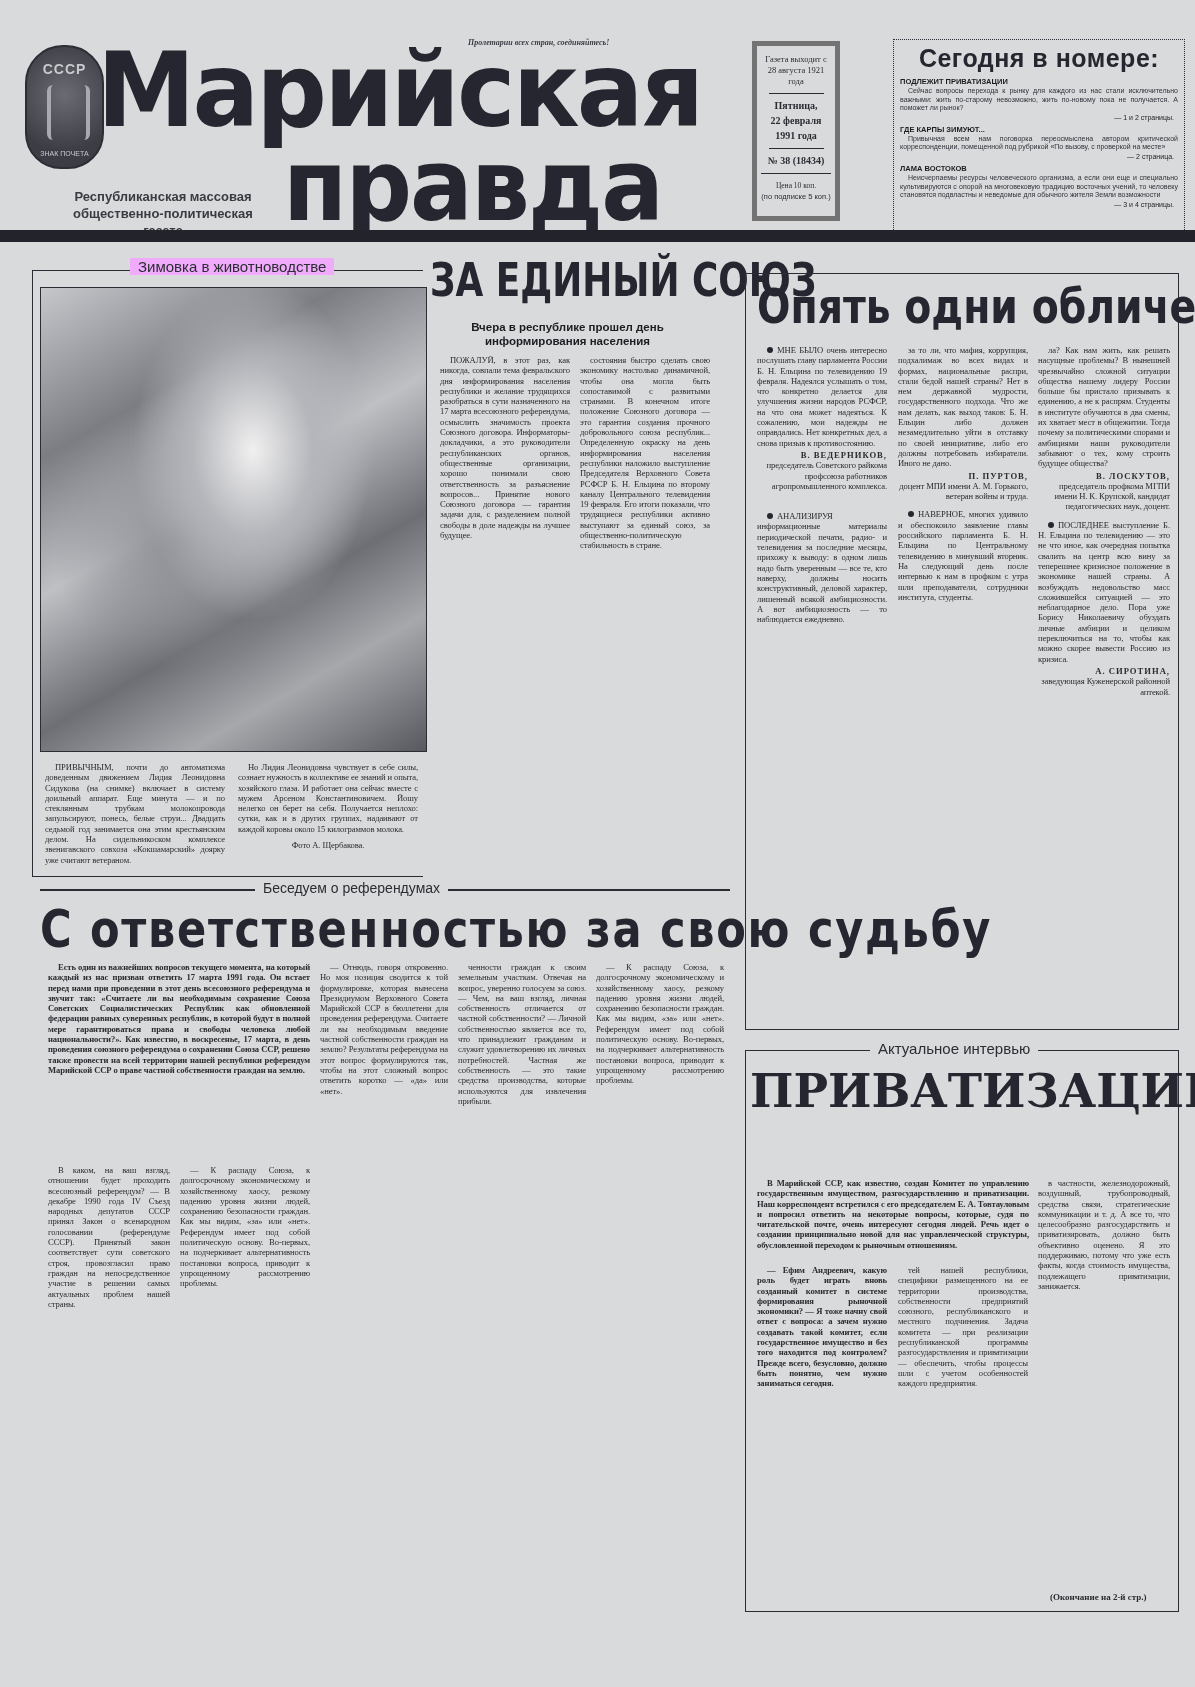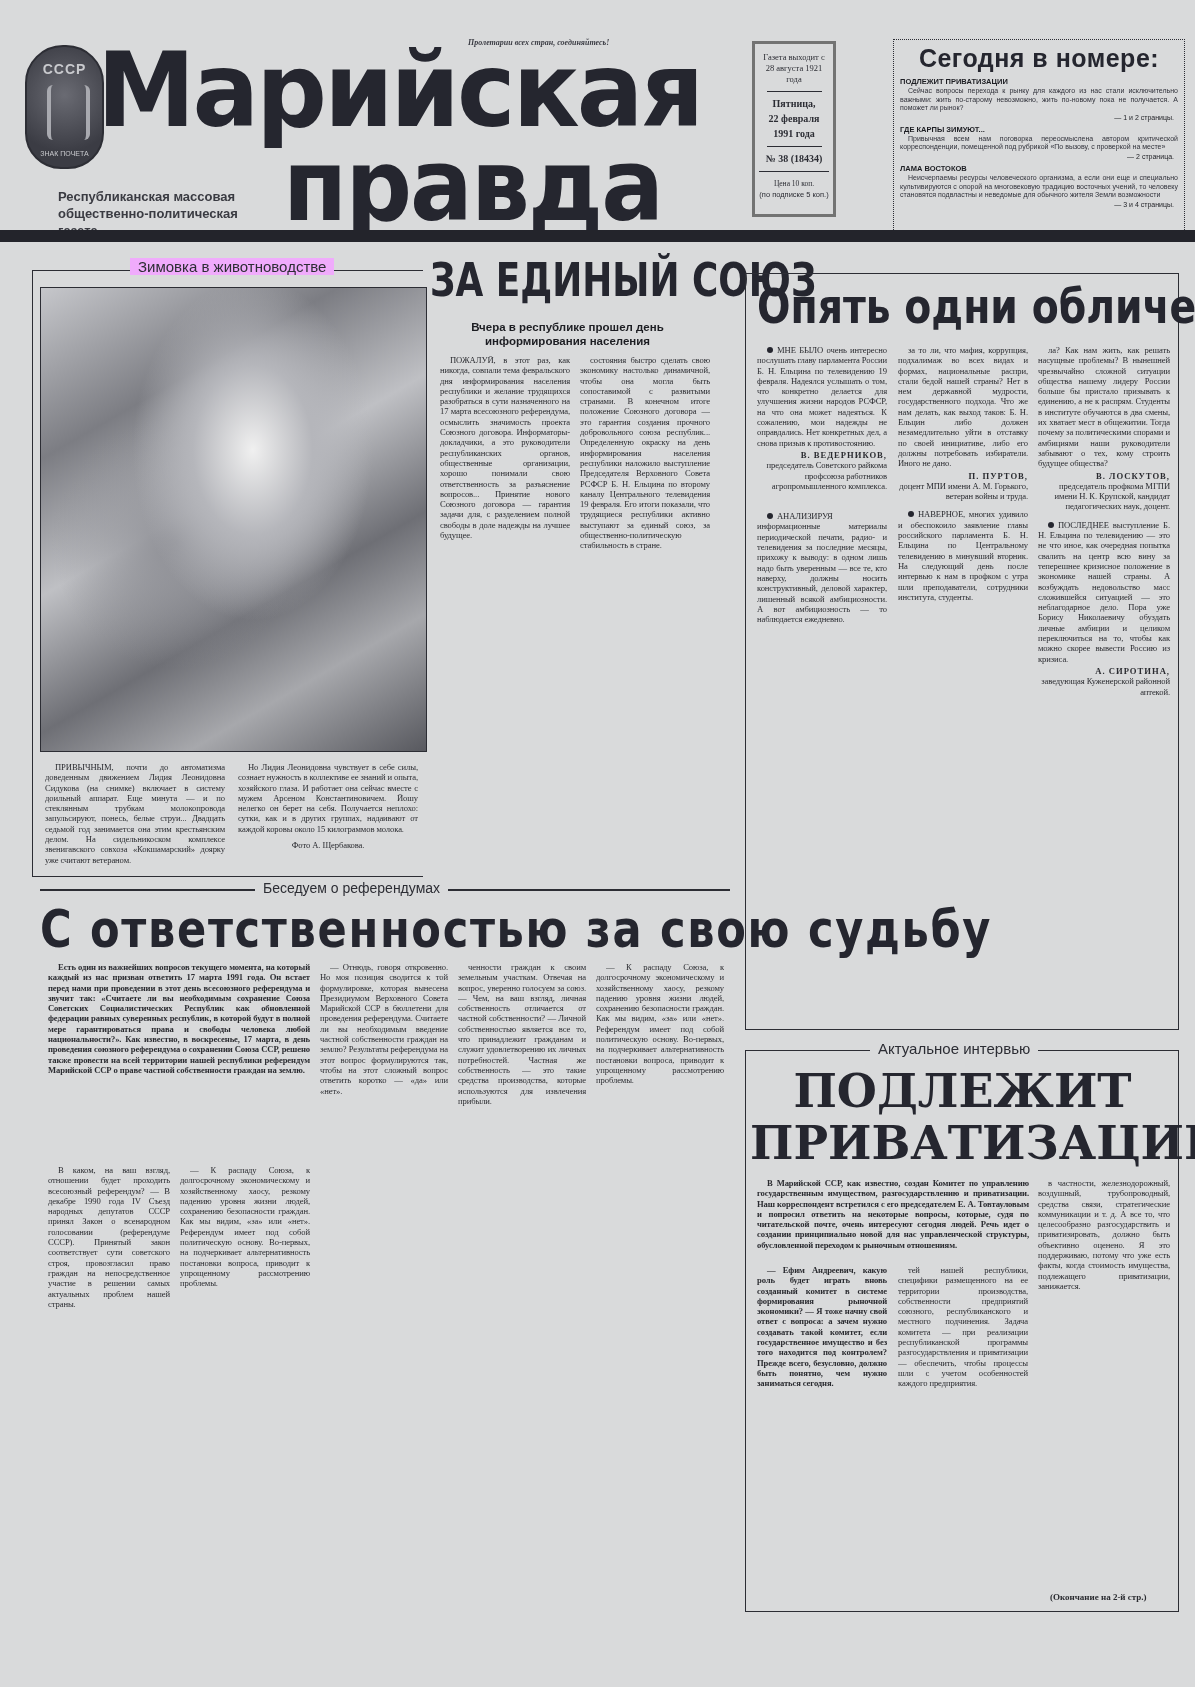--- a/index.html
+++ b/index.html
@@ -8,22 +8,22 @@
   .col-text{font-family:"Liberation Serif",serif;font-size:8.6px;line-height:10.3px;text-align:justify;color:#2a2b30;letter-spacing:-0.1px;}
   .col-text p{margin:0 0 2px 0;text-indent:10px;}
   
   .emblem{left:25px;top:45px;width:75px;height:120px;border-radius:38px 38px 36px 36px;background:radial-gradient(circle at 50% 40%,#6a6b73,#3b3c44 70%);border:2px solid #2d2e35;}
   .emblem-text{position:absolute;left:0;right:0;top:14px;text-align:center;color:#c9cace;font-family:"Liberation Sans",sans-serif;font-weight:bold;font-size:14px;letter-spacing:1px;}
   .emblem-sub{position:absolute;left:0;right:0;bottom:10px;text-align:center;color:#c9cace;font-family:"Liberation Sans",sans-serif;font-size:7px;}
   .emblem-figs{position:absolute;left:20px;top:38px;width:35px;height:55px;border-left:4px solid #a9aab0;border-right:4px solid #a9aab0;border-radius:6px;}
   .title1{left:97px;top:40px;font-family:"DejaVu Sans",sans-serif;font-weight:bold;font-size:104px;line-height:100px;letter-spacing:-3px;color:#25262f;transform:scaleX(0.95);transform-origin:left top;}
   .title2{left:283px;top:140px;font-family:"DejaVu Sans",sans-serif;font-weight:bold;font-size:100px;line-height:92px;letter-spacing:-2px;color:#25262f;transform:scaleX(0.93);transform-origin:left top;}
   .slogan{left:468px;top:38px;font-style:italic;font-size:8px;font-weight:bold;color:#3c3d45;}
-  .subtitle{left:58px;top:188px;width:210px;text-align:left;font-family:"Liberation Sans",sans-serif;font-size:13px;line-height:17px;font-weight:bold;color:#3a3b42;}
-  .infobox{left:752px;top:41px;width:78px;height:170px;border:3px solid #737373;font-size:8.5px;text-align:center;line-height:11px;color:#2b2c33;}
+  .subtitle{left:58px;top:188px;width:210px;text-align:center;font-family:"Liberation Sans",sans-serif;font-size:13px;line-height:17px;font-weight:bold;color:#3a3b42;}
+  .infobox{left:752px;top:41px;width:78px;height:170px;border:5px solid #737373;font-size:8.5px;text-align:center;line-height:11px;color:#2b2c33;}
   .infobox .sep{width:55px;margin:6px auto;border-top:1px solid #2b2c33;}
   .infobox b{font-size:10px;}
   .today{left:893px;top:39px;width:290px;height:195px;border:1.5px dotted #2b2c33;font-family:"Liberation Sans",sans-serif;}
   .today h2{margin:4px 0 4px 0;text-align:center;font-size:25px;font-weight:bold;letter-spacing:0.5px;color:#25262f;}
   .today .h{font-size:7.5px;font-weight:bold;margin:4px 6px 1px 6px;}
   .today .t{font-size:7px;line-height:8.6px;margin:0 6px;text-indent:8px;text-align:justify;color:#30313a;}
   .today .pg{font-size:7px;text-align:right;margin:1px 10px 2px 0;}
   .topbar{left:0;top:230px;width:1195px;height:12px;background:#23242b;}
   
   .rubric{font-family:"Liberation Sans",sans-serif;color:#2c2d34;white-space:nowrap;}
@@ -157,21 +157,20 @@
 <div class="abs col-text" style="left:458px;top:962px;width:128px;height:715px;overflow:hidden;">
   <p>ченности граждан к своим земельным участкам. Отвечая на вопрос, уверенно голосуем за союз. — Чем, на ваш взгляд, личная собственность отличается от частной собственности? — Личной собственностью является все то, что принадлежит гражданам и служит удовлетворению их личных потребностей. Частная же собственность — это такие средства производства, которые используются для извлечения прибыли.</p>
 </div>
 <div class="abs col-text" style="left:596px;top:962px;width:128px;height:715px;overflow:hidden;">
   <p>— К распаду Союза, к долгосрочному экономическому и хозяйственному хаосу, резкому падению уровня жизни людей, сохранению безопасности граждан. Как мы видим, «за» или «нет». Референдум имеет под собой политическую основу. Во-первых, на подчеркивает альтернативность постановки вопроса, приводит к упрощенному рассмотрению проблемы.</p>
 </div>
 
 <div class="abs frame" style="left:745px;top:1050px;width:432px;height:560px;"></div>
 <div class="abs rubric" style="left:870px;top:1040px;font-size:15px;background:#d9dadb;padding:0 8px;">Актуальное интервью</div>
 <div class="abs hl-serif" style="left:750px;top:1065px;width:425px;font-size:46px;line-height:52px;">
-  <div>ПОДЛЕЖИТ</div>
   <div>ПРИВАТИЗАЦИИ</div>
 </div>
 <div class="abs col-text" style="left:757px;top:1178px;width:272px;font-weight:bold;">
   <p>В Марийской ССР, как известно, создан Комитет по управлению государственным имуществом, разгосударствлению и приватизации. Наш корреспондент встретился с его председателем Е. А. Товтауловым и попросил ответить на некоторые вопросы, которые, судя по читательской почте, очень интересуют сегодня людей. Речь идет о создании принципиально новой для нас управленческой структуры, обусловленной переходом к рыночным отношениям.</p>
 </div>
 <div class="abs col-text" style="left:757px;top:1265px;width:130px;height:335px;overflow:hidden;">
   <p style="font-weight:bold">— Ефим Андреевич, какую роль будет играть вновь созданный комитет в системе формирования рыночной экономики? — Я тоже начну свой ответ с вопроса: а зачем нужно создавать такой комитет, если государственное имущество и без того находится под контролем? Прежде всего, безусловно, должно быть понятно, чем нужно заниматься сегодня.</p>
 </div>
 <div class="abs col-text" style="left:898px;top:1265px;width:130px;height:335px;overflow:hidden;">
   <p>тей нашей республики, специфики размещенного на ее территории производства, собственности предприятий союзного, республиканского и местного подчинения. Задача комитета — при реализации республиканской программы разгосударствления и приватизации — обеспечить, чтобы процессы шли с учетом особенностей каждого предприятия.</p>

